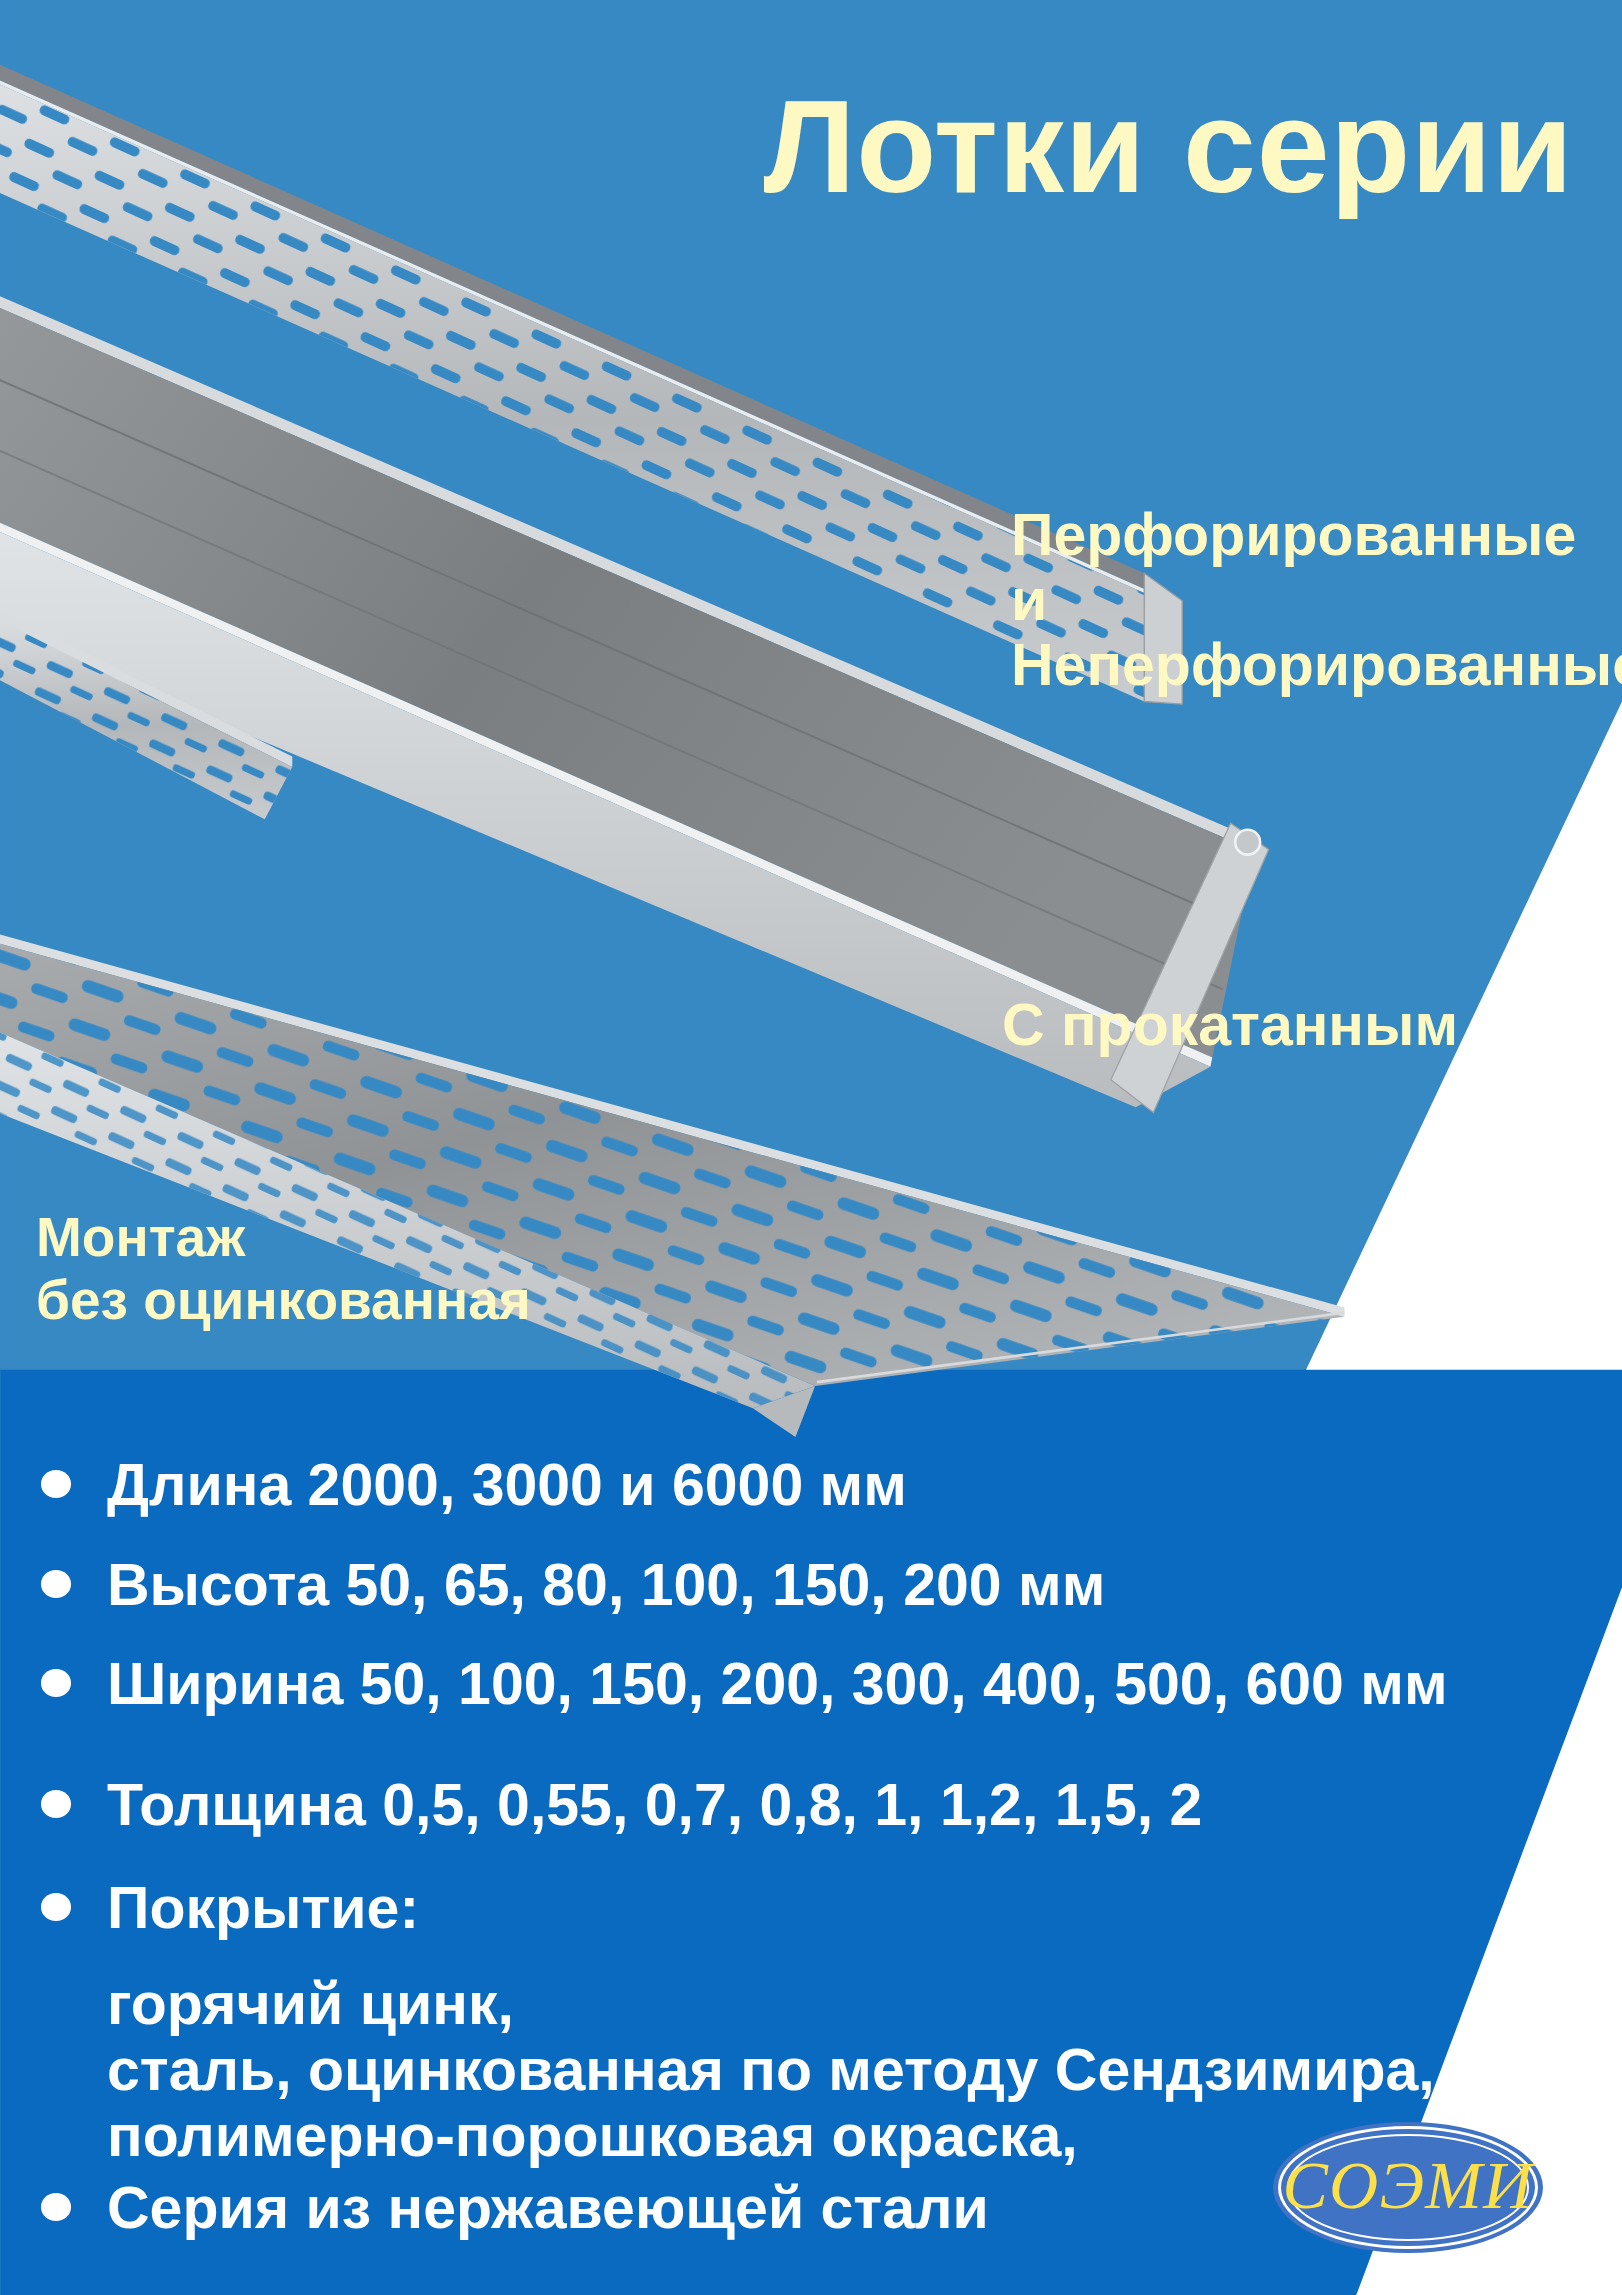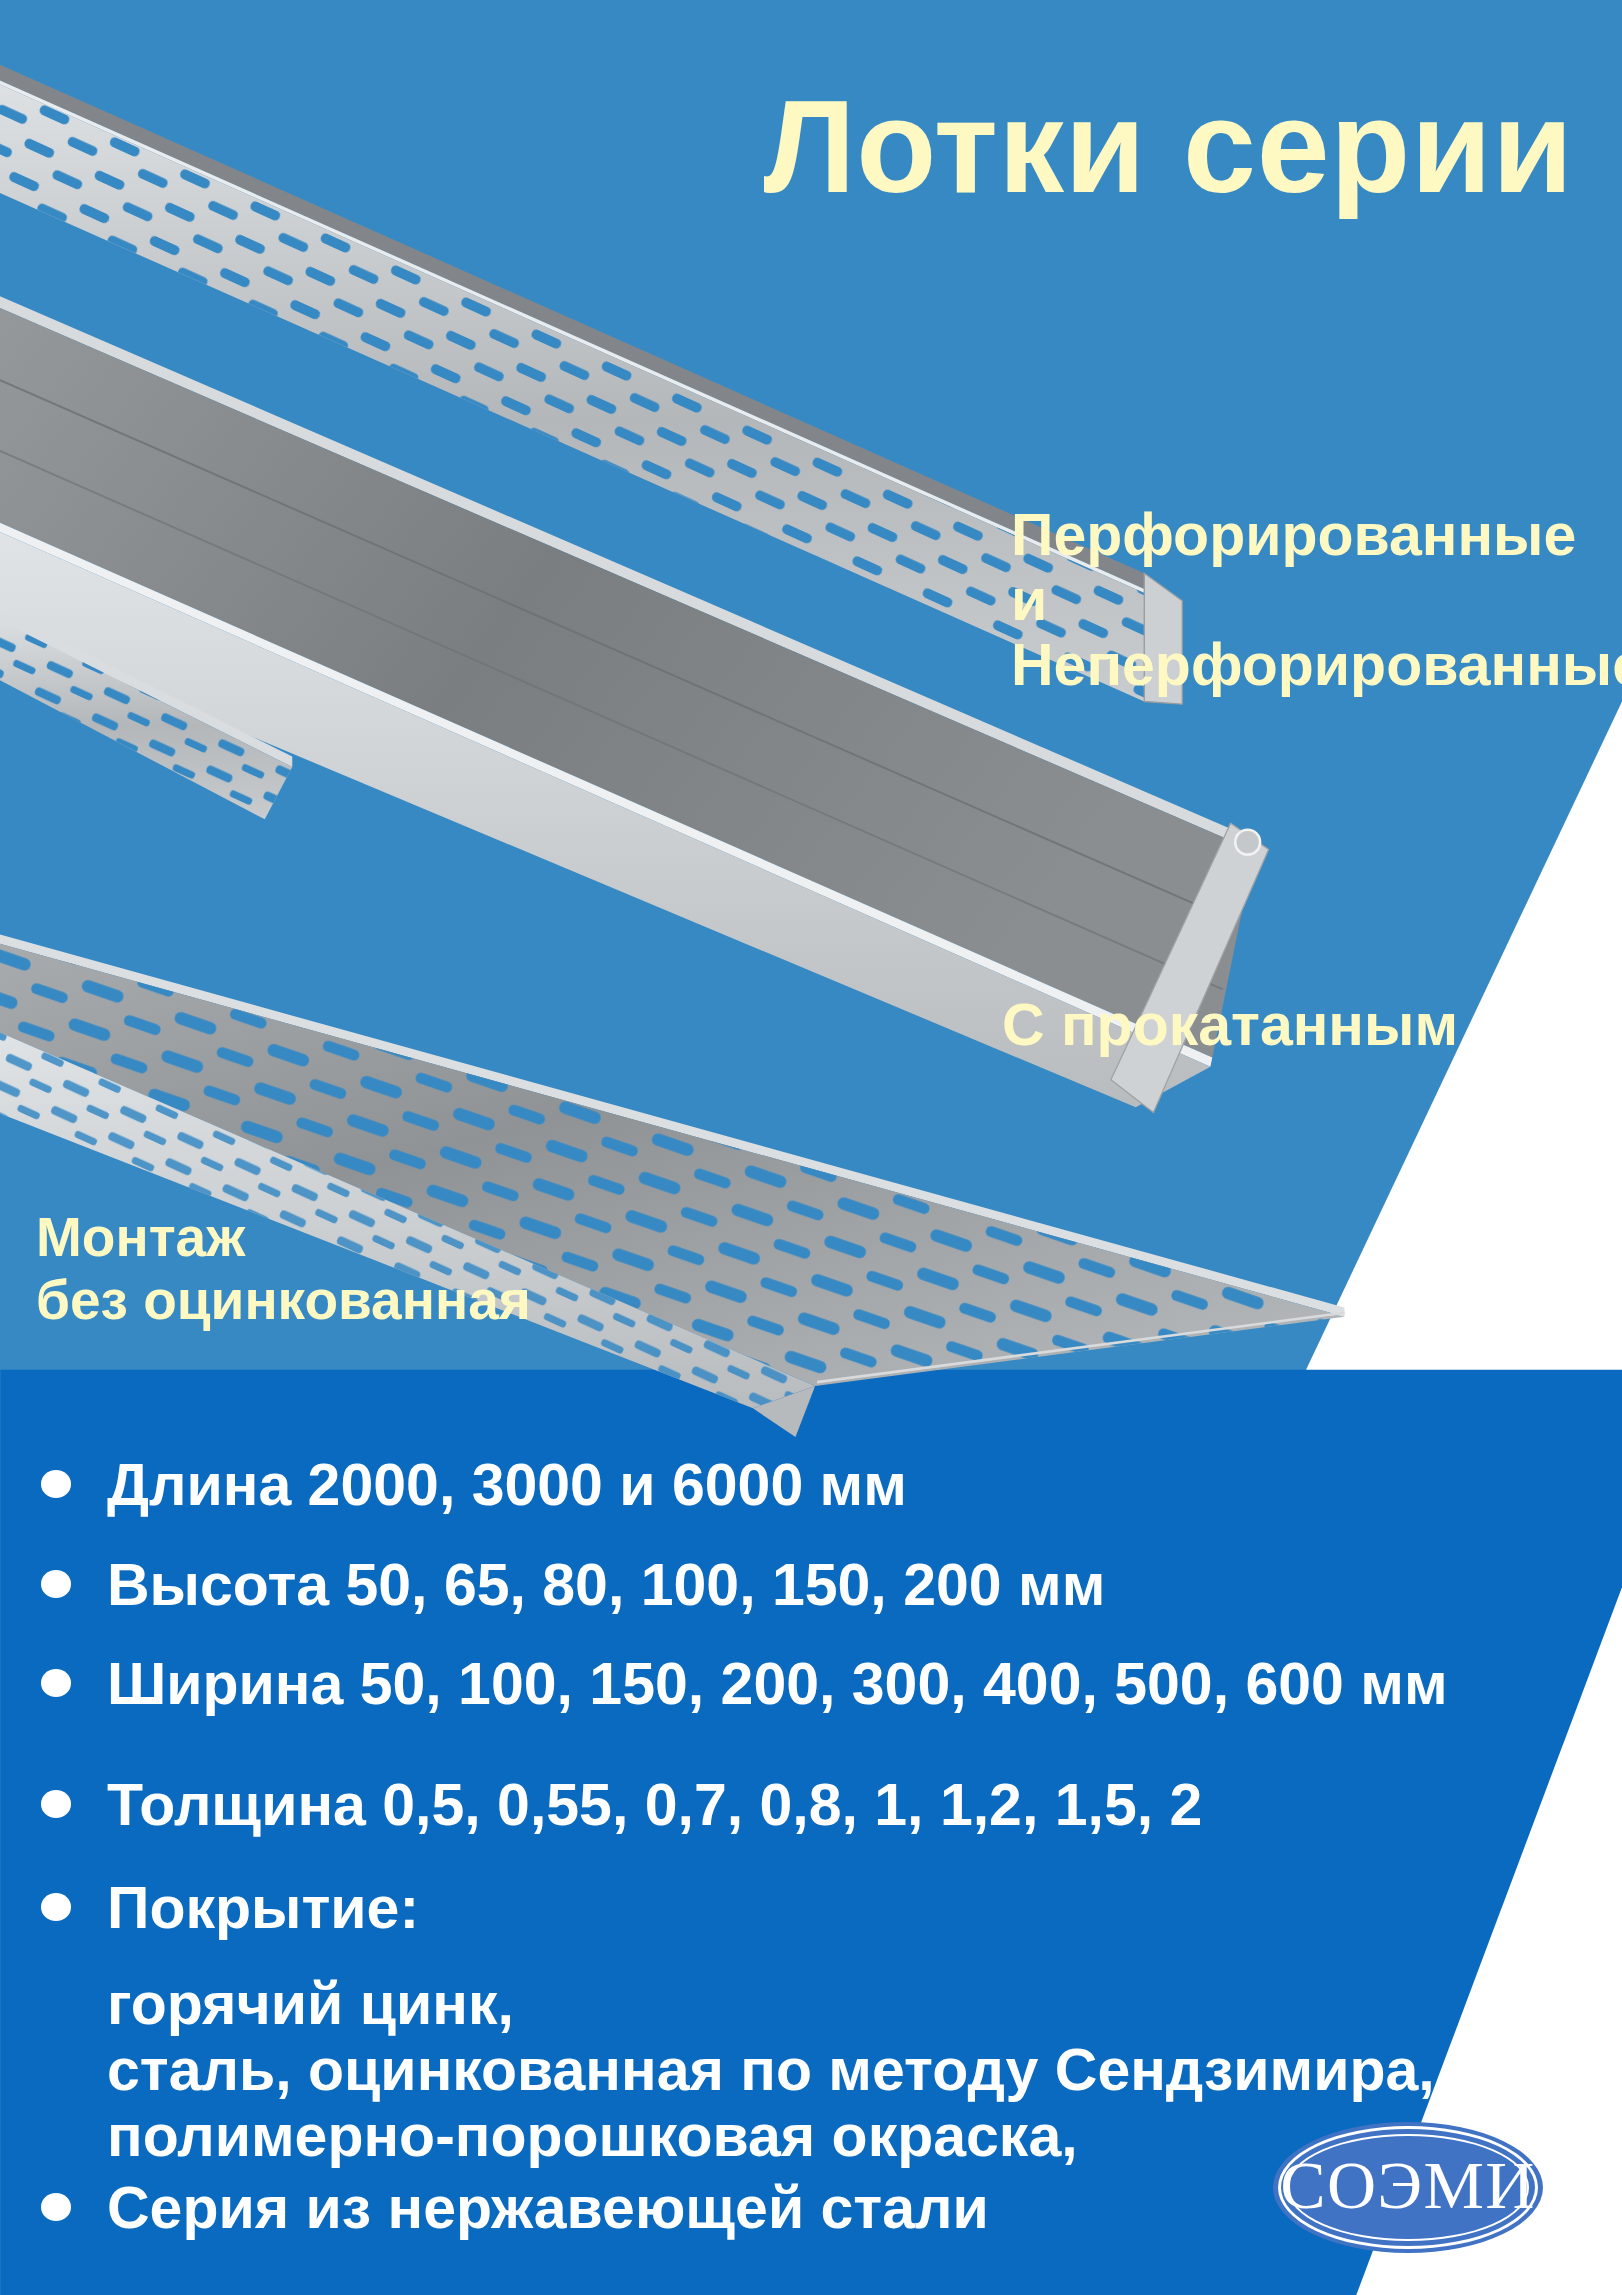--- a/index.html
+++ b/index.html
@@ -23,21 +23,21 @@
   .logo{
     position:absolute;left:1273px;top:2122px;width:270px;height:131px;
     border-radius:50%;background:#4173C4;
   }
   .logo-ring-outer{position:absolute;left:4.6px;top:3.9px;right:4.6px;bottom:3.9px;border:3.3px solid #fff;border-radius:50%;}
   .logo-ring-inner{position:absolute;left:14.4px;top:12.4px;right:14.4px;bottom:12.4px;border:2.6px solid #fff;border-radius:50%;}
   .logo-text{
     position:absolute;left:0;top:0;width:100%;height:100%;
     display:flex;align-items:center;justify-content:center;
     font-family:"Liberation Serif","DejaVu Serif",serif;
-    font-weight:400;font-size:68px;color:#ffffff;
+    font-style:italic;font-weight:400;font-size:68px;color:#fde047;
     letter-spacing:1.3px;padding-bottom:3.9px;box-sizing:border-box;
   }
 </style>
 </head>
 <body>
 
 <div class="page">
 
   <svg class="scene" viewBox="0 0 2479 3507" xmlns="http://www.w3.org/2000/svg">
     <defs>

